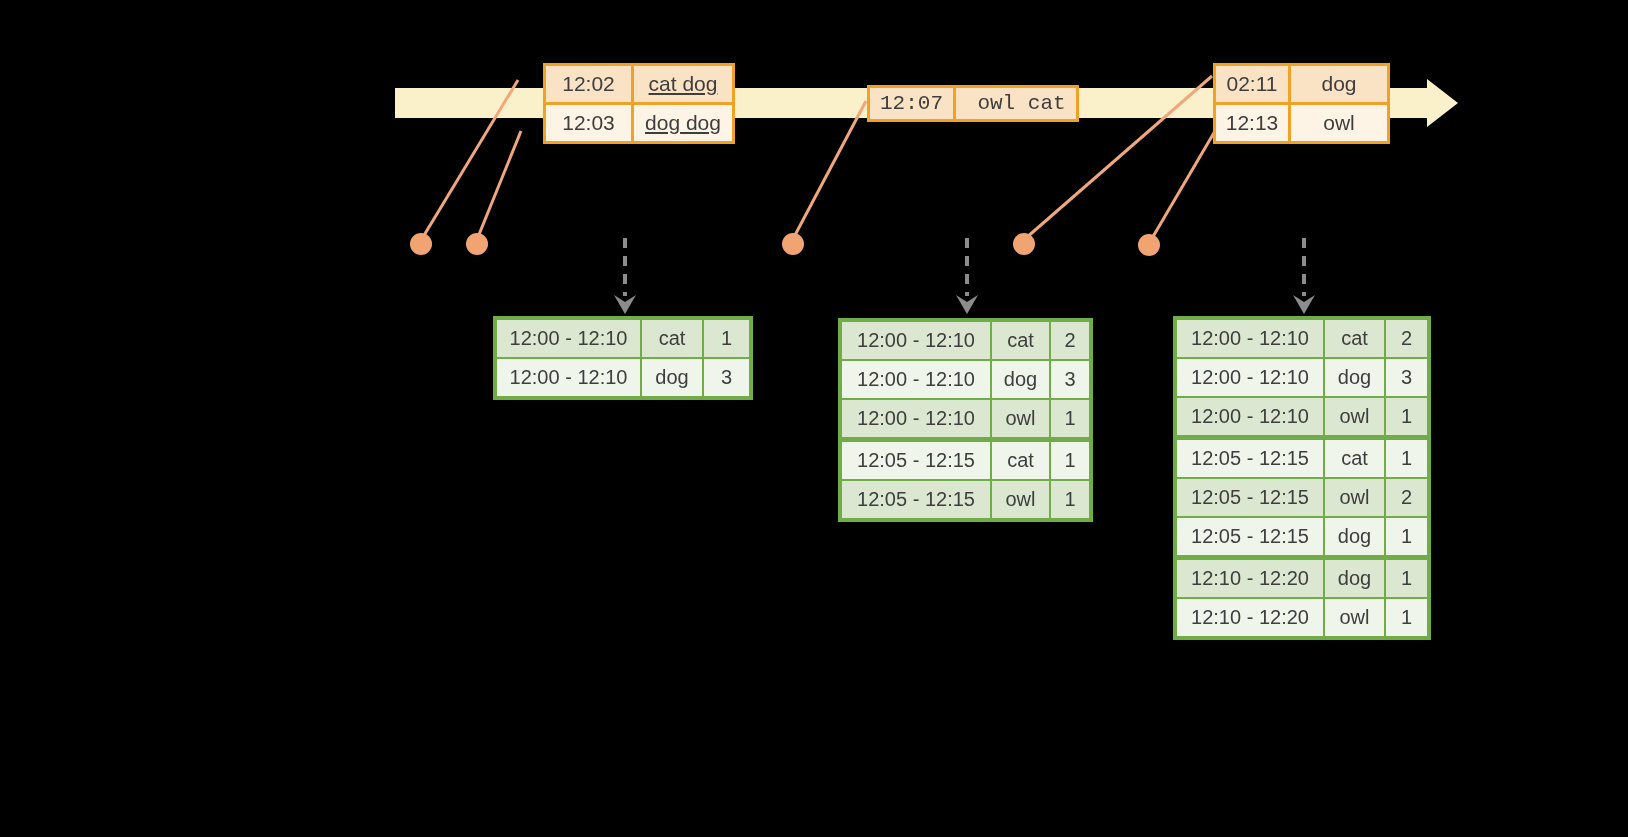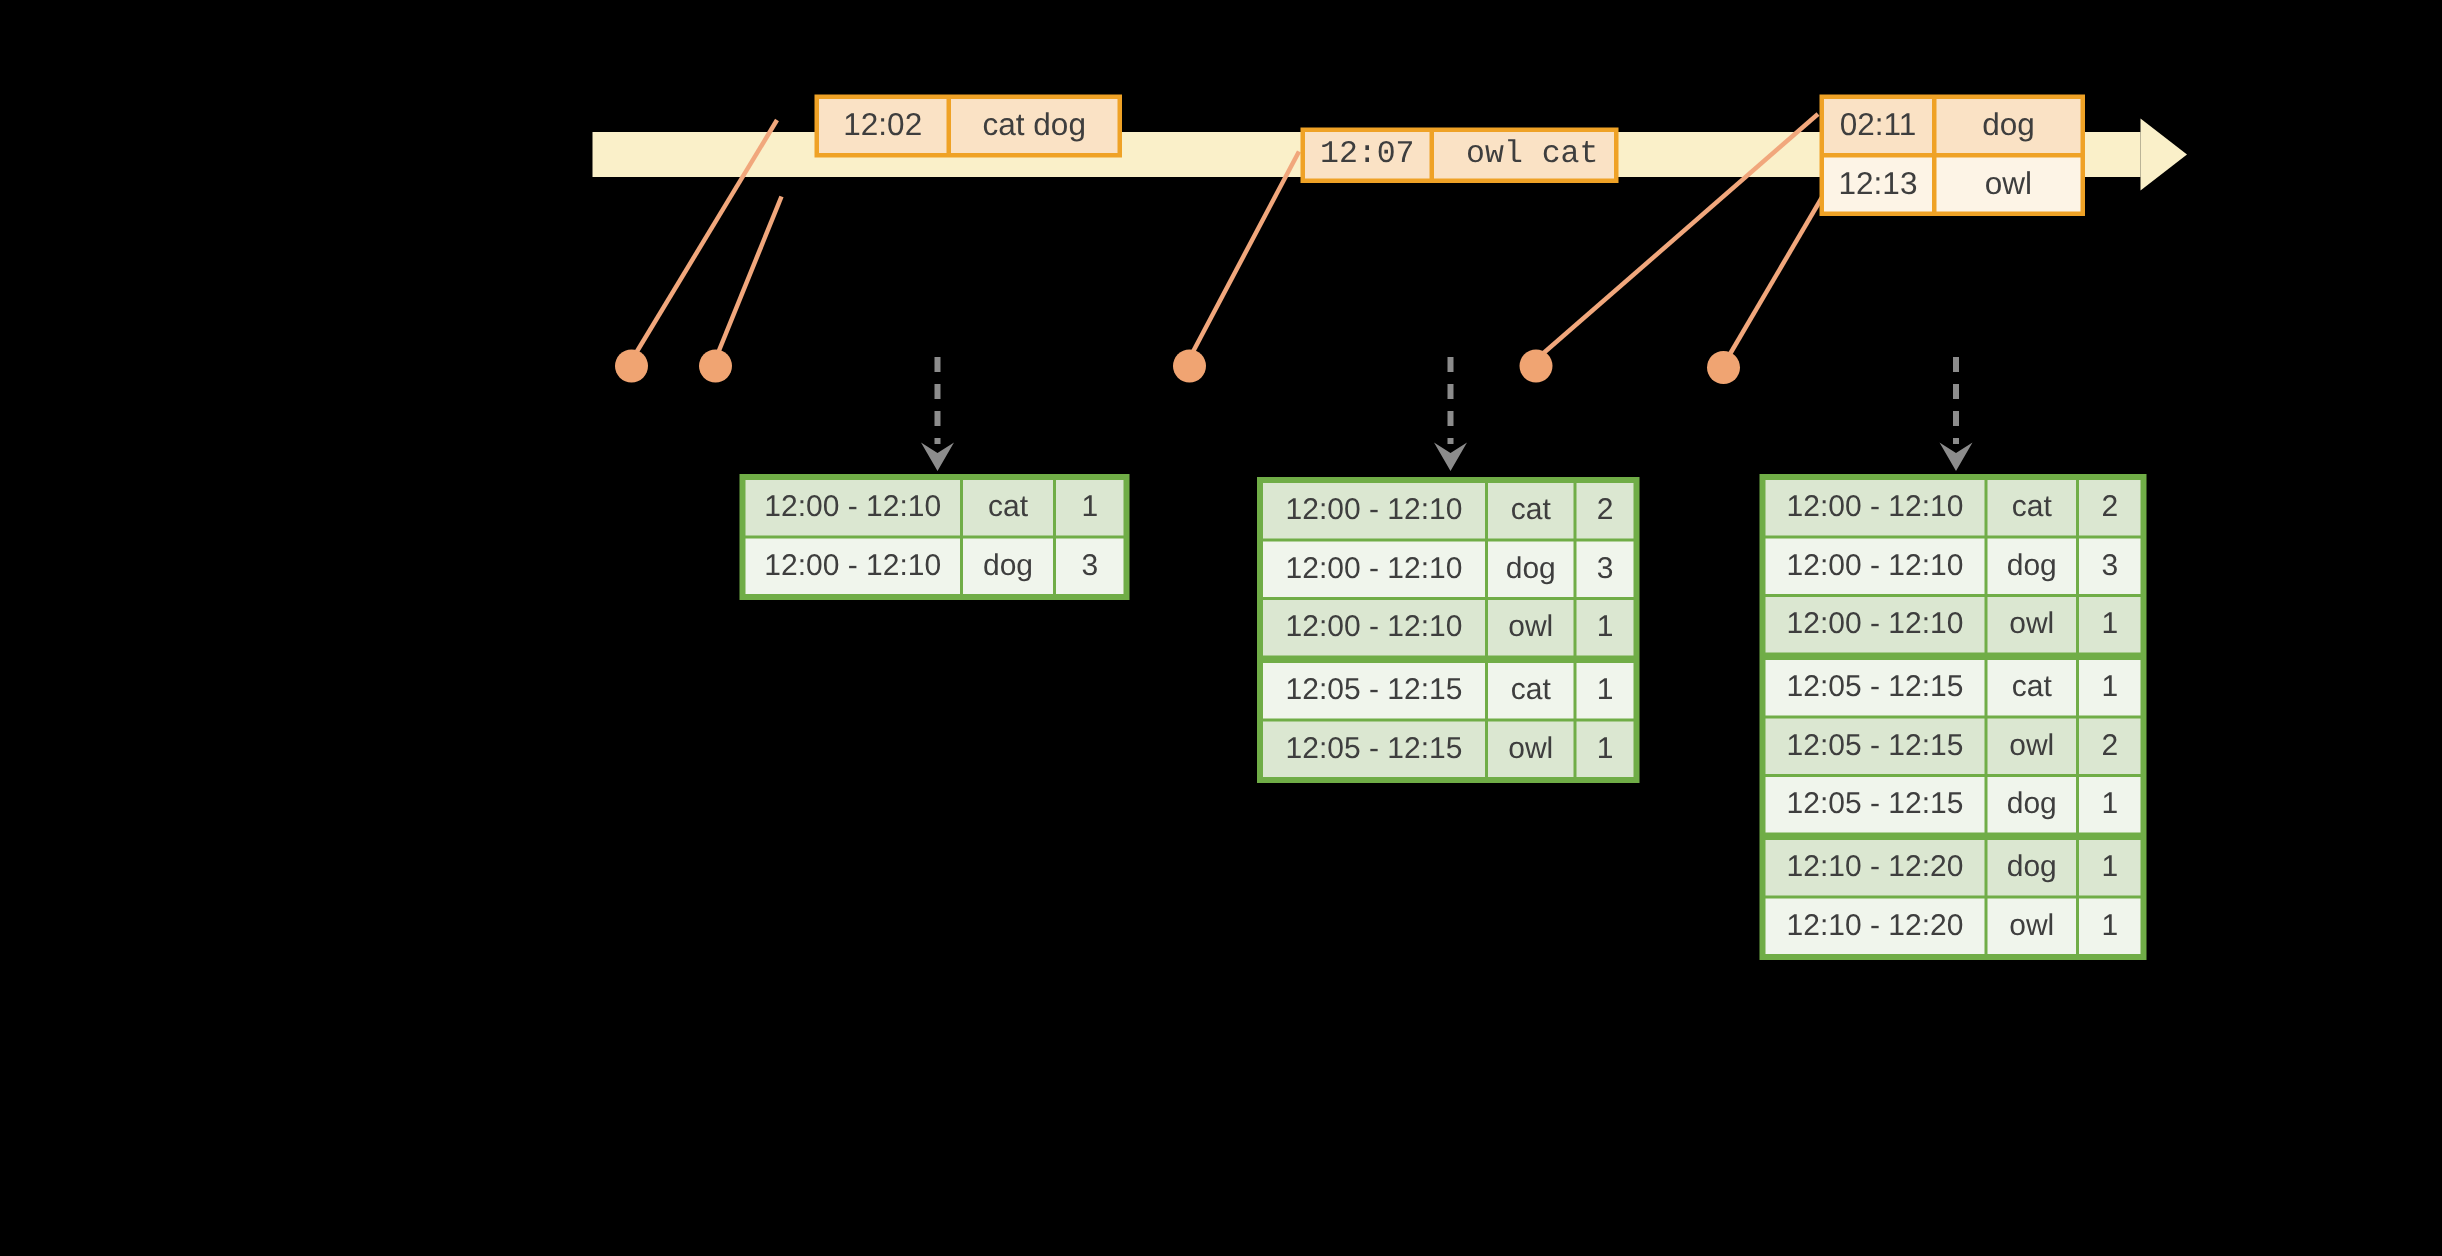--- a/index.html
+++ b/index.html
@@ -15,21 +15,21 @@
     display:flex; flex-direction:column; gap:3px; box-sizing:border-box;
   }
   .etable .row { display:flex; gap:3px; }
   .etable .cell {
     display:flex; align-items:center; justify-content:center;
     font-size:21px; color:#3E3E3E; height:36px;
   }
   .etable .row:nth-child(odd)  .cell { background:#FAE2C5; }
   .etable .row:nth-child(even) .cell { background:#FDF4E6; }
   #etable-2 .cell { height:31px;font-family:Liberation Mono, monospace; }
-  #etable-1 .c-time { width:85px; }  #etable-1 .c-words { width:111px; }
+  #etable-1 .c-time { width:85px; }  #etable-1 .c-words { width:98px;text-decoration:underline; }
   #etable-2 .c-time { width:83px; }  #etable-2 .c-words { width:109px;padding-left:11px; }
   #etable-3 .c-time { width:72px; }  #etable-3 .c-words { width:96px; }
 
   
   .gtable {
     position:absolute; background:#70AD47; padding:4px;
     display:flex; flex-direction:column; gap:2px; box-sizing:border-box;
   }
   .gtable .row { display:flex; gap:2px; }
   .gtable .row.group-start { margin-top:3px; }
@@ -78,20 +78,24 @@
       <polygon points="614,295 625,314 636,295 625,302"></polygon>
       <polygon points="956,295 967,314 978,295 967,302"></polygon>
       <polygon points="1293,295 1304,314 1315,295 1304,302"></polygon>
     </g>
   </svg>
 
   <div id="etable-1" class="etable" style="left:518px; top:63px;margin-left:25px;">
     <div class="row">
       <div class="cell c-time">12:02</div>
       <div class="cell c-words">cat dog</div>
+    </div>
+    <div class="row">
+      <div class="cell c-time">12:03</div>
+      <div class="cell c-words">dog dog</div>
     </div>
   </div>
 
   <div id="etable-2" class="etable" style="left:867px; top:85px;">
     <div class="row">
       <div class="cell c-time">12:07</div>
       <div class="cell c-words">owl cat</div>
     </div>
   </div>
 

